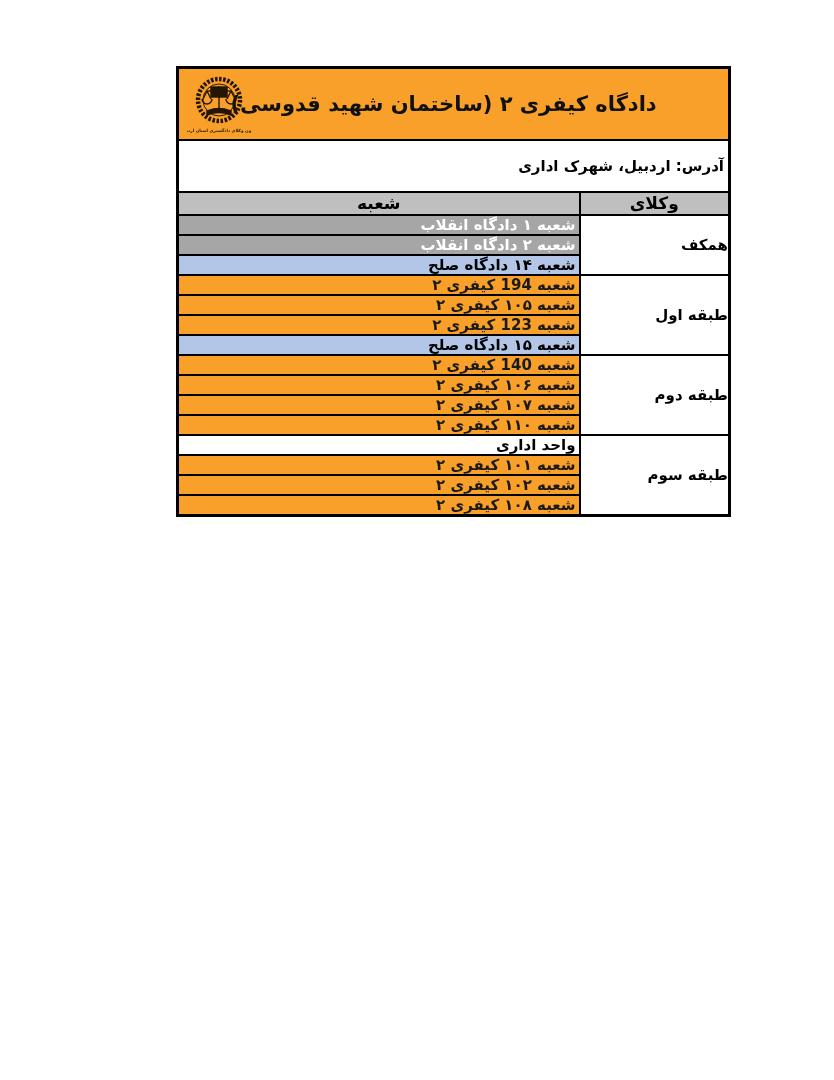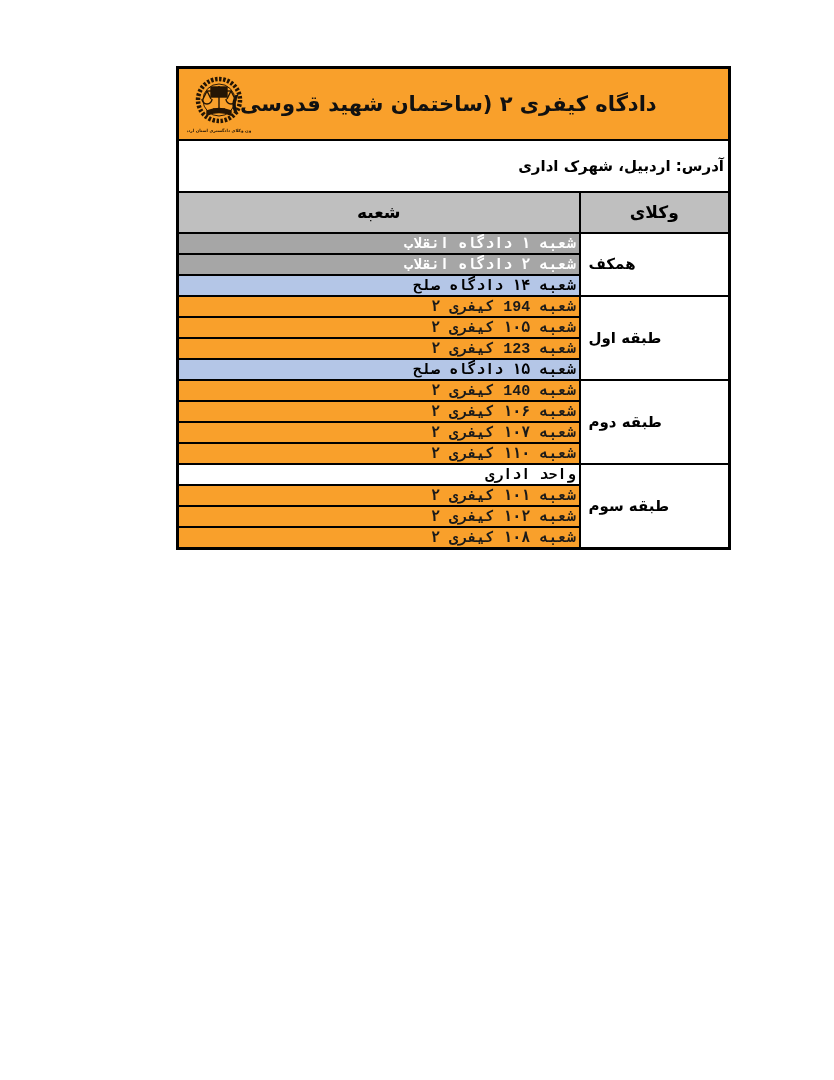--- a/index.html
+++ b/index.html
@@ -55,42 +55,41 @@
     height: 33px;
     background: #ffffff;
     text-align: right;
     vertical-align: middle;
     direction: rtl;
     font-size: 15px;
     padding: 16px 4px;
   }
   
   tr.header-row td {
-    height: 41px;
+    height: 23px;
     background: var(--header_gray, #bfbfbf);
     text-align: center;
     vertical-align: middle;
     direction: rtl;
     font-size: 17px;
   }
   
   tr.data-row td.branch-cell {
     height: 17px;
     direction: rtl;
     text-align: right;
     vertical-align: middle;
     font-size: 15px;
     padding: 0 3px 0 6px;
     white-space: nowrap;
-    font-family: Liberation Mono, monospace;
   }
   td.floor-cell {
     background: #ffffff;
     direction: rtl;
-    text-align: left;
+    text-align: right;
     vertical-align: middle;
     font-size: 15px;
     padding-left: 8px;
   }
   .bg-gray   { background: var(--row_gray, #a6a6a6); color: #ffffff !important; }
   .bg-blue   { background: var(--row_blue, #b4c6e7); color: #000 !important; }
   .bg-orange { background: var(--orange, #f9a02b);  color: #1a1a1a !important; }
   .bg-white  { background: #ffffff; color: #000 !important; }
 </style>
 </head>

